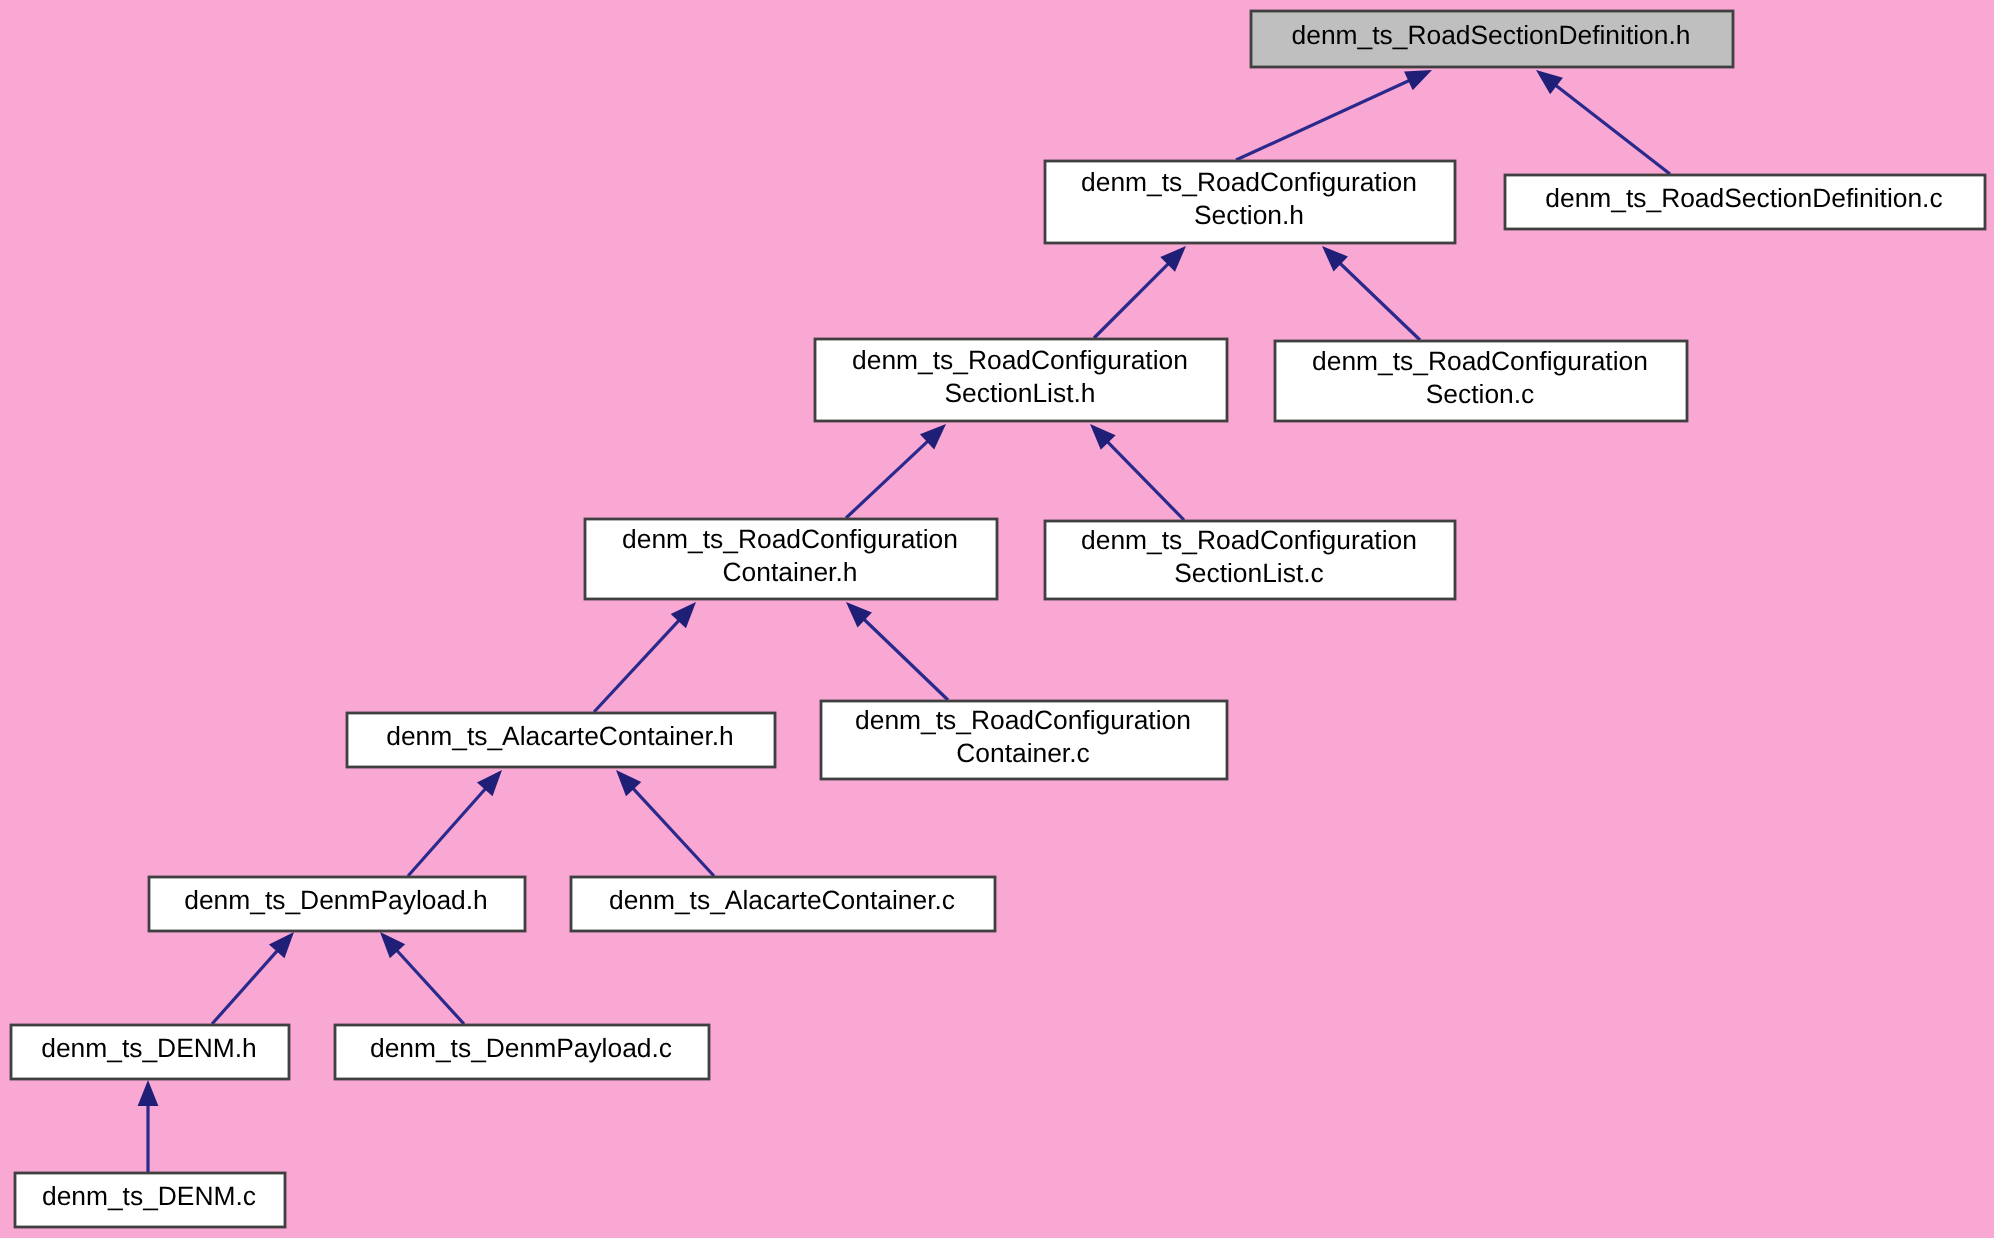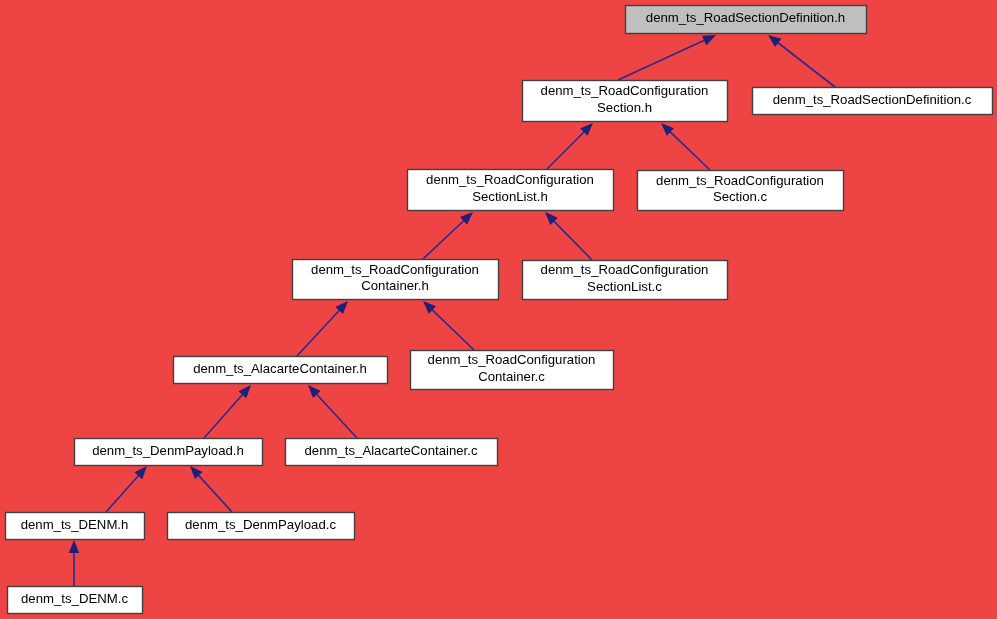--- a/index.html
+++ b/index.html
@@ -4,21 +4,21 @@
 <style>
   html, body {
     margin: 0;
     padding: 0;
     background: #ffffff;
   }
   #graph-root {
     position: relative;
     width: 997px;
     height: 619px;
-    background: #ef4444;
+    background: #f9a8d4;
     overflow: hidden;
     font-family: "Liberation Sans", "DejaVu Sans", sans-serif;
   }
   #graph-svg {
     position: absolute;
     top: 0;
     left: 0;
     width: 997px;
     height: 619px;
     display: block;

